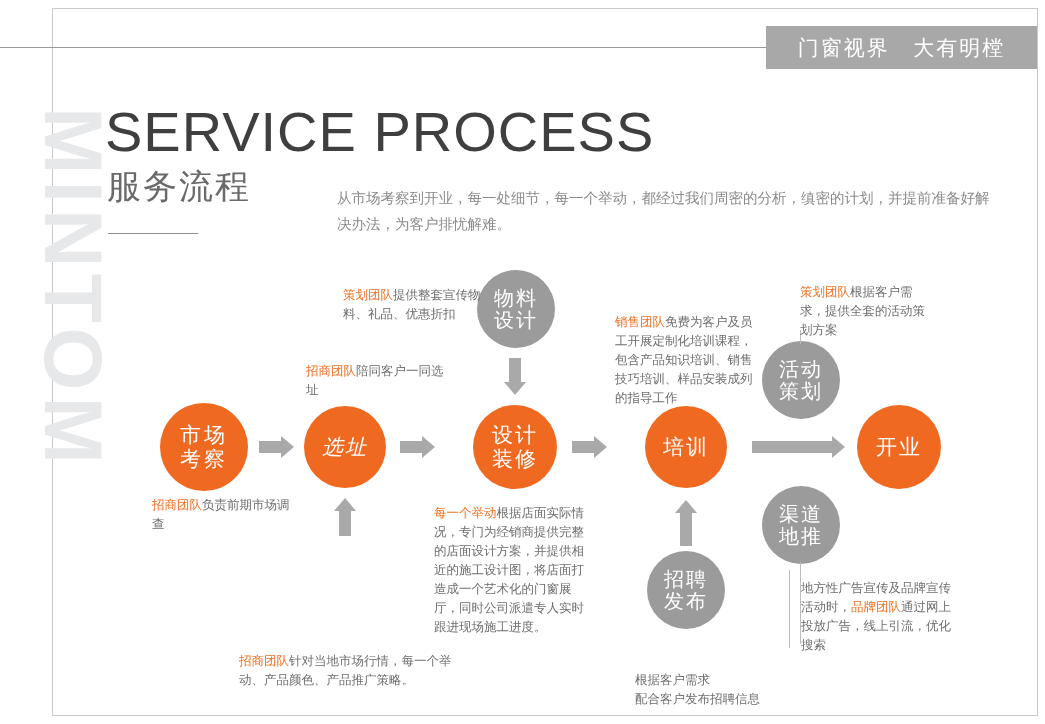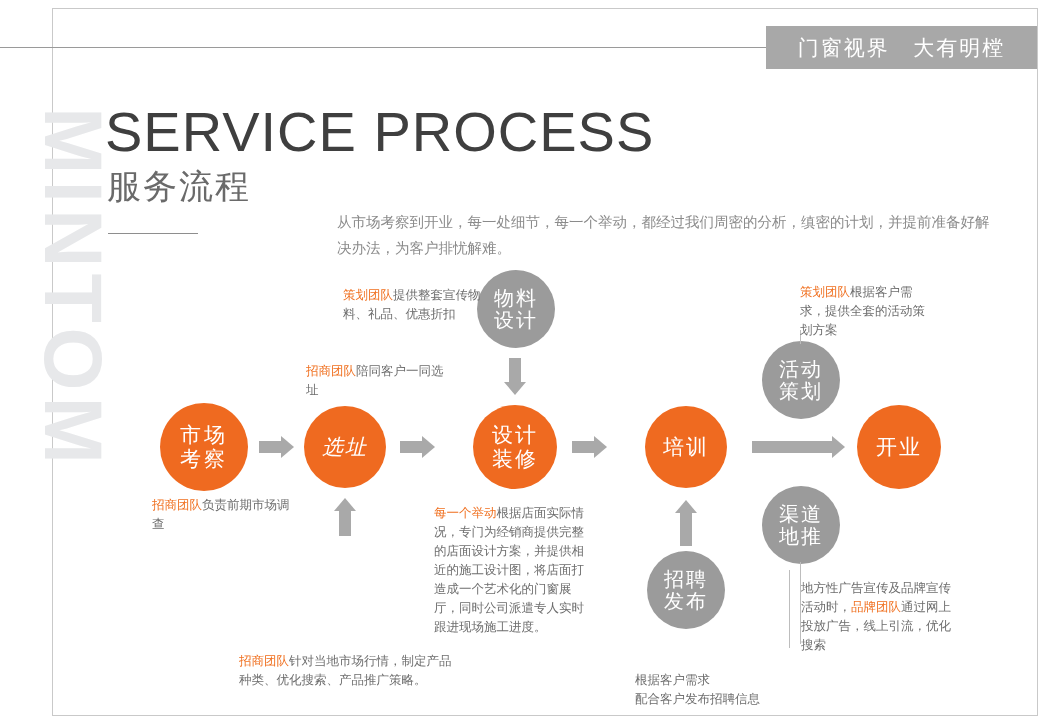--- a/index.html
+++ b/index.html
@@ -44,21 +44,21 @@
     font-weight:400;line-height:1.15;white-space:nowrap;
   }
   .title-cn{
     position:absolute;left:107px;top:166px;
     font-size:34px;color:#6a6a6a;letter-spacing:2px;
     font-weight:400;line-height:1.2;white-space:nowrap;
   }
   .title-underline{position:absolute;left:108px;top:233px;width:90px;height:1px;background:#8e8e8e;}
   .intro{
     position:absolute;left:337px;top:185px;width:665px;
-    font-size:14.5px;color:#8b8b8b;line-height:26px;margin-top:24px;
+    font-size:14.5px;color:#8b8b8b;line-height:26px;
   }
 
   
   .node{
     position:absolute;border-radius:50%;
     display:flex;align-items:center;justify-content:center;
     text-align:center;color:#ffffff;line-height:1.12;
     white-space:pre-line;
   }
   .node.orange{background:#ef6a20;}
@@ -162,35 +162,38 @@
   <div class="leader" style="left:789px;top:570px;width:1px;height:78px;"></div>
 
   <div class="ann" style="left:343px;top:286px;width:150px;">
     <span class="hl">策划团队</span><span>提供整套宣传物料、礼品、优惠折扣</span>
   </div>
 
   <div class="ann" style="left:306px;top:362px;width:140px;">
     <span class="hl">招商团队</span><span>陪同客户一同选址</span>
   </div>
 
+  <div class="ann" style="left:615px;top:313px;width:148px;">
+    <span class="hl">销售团队</span><span>免费为客户及员工开展定制化培训课程，包含产品知识培训、销售技巧培训、样品安装成列的指导工作</span>
+  </div>
 
   <div class="ann" style="left:800px;top:283px;width:135px;">
     <span class="hl">策划团队</span><span>根据客户需求，提供全套的活动策划方案</span>
   </div>
 
   <div class="ann" style="left:152px;top:496px;width:140px;">
     <span class="hl">招商团队</span><span>负责前期市场调查</span>
   </div>
 
   <div class="ann" style="left:434px;top:504px;width:152px;">
     <span class="hl">每一个举动</span><span>根据店面实际情况，专门为经销商提供完整的店面设计方案，并提供相近的施工设计图，将店面打造成一个艺术化的门窗展厅，同时公司派遣专人实时跟进现场施工进度。</span>
   </div>
 
   <div class="ann" style="left:239px;top:652px;width:215px;">
-    <span class="hl">招商团队</span><span>针对当地市场行情，制定产品种类、优化搜索、产品推广策略。</span>
+    <span class="hl">招商团队</span><span>针对当地市场行情，每一个举动、产品颜色、产品推广策略。</span>
   </div>
 
   <div class="ann" style="left:635px;top:652px;width:180px;white-space:pre-line;">
     <span>根据客户需求
 配合客户发布招聘信息</span>
   </div>
 
   <div class="ann" style="left:801px;top:579px;width:152px;">
     <span>地方性广告宣传及品牌宣传活动时，</span><span class="hl">品牌团队</span><span>通过网上投放广告，线上引流，优化搜索</span>
   </div>

